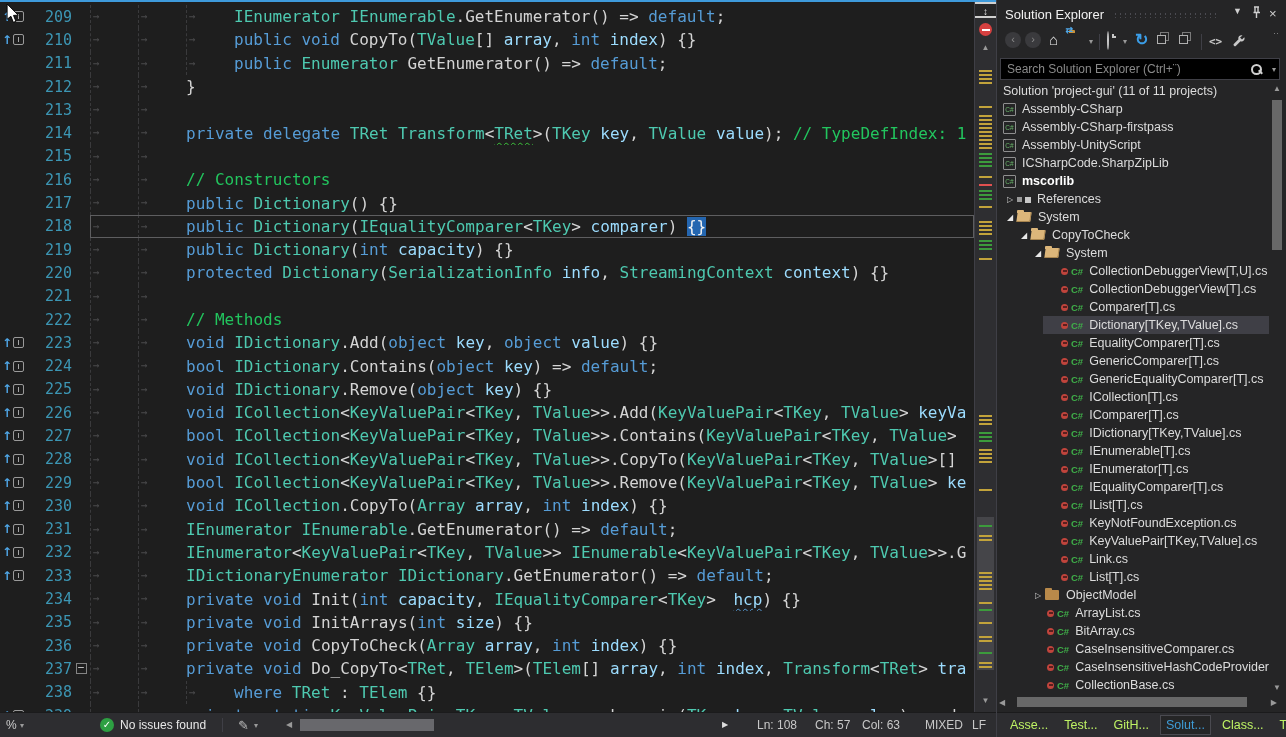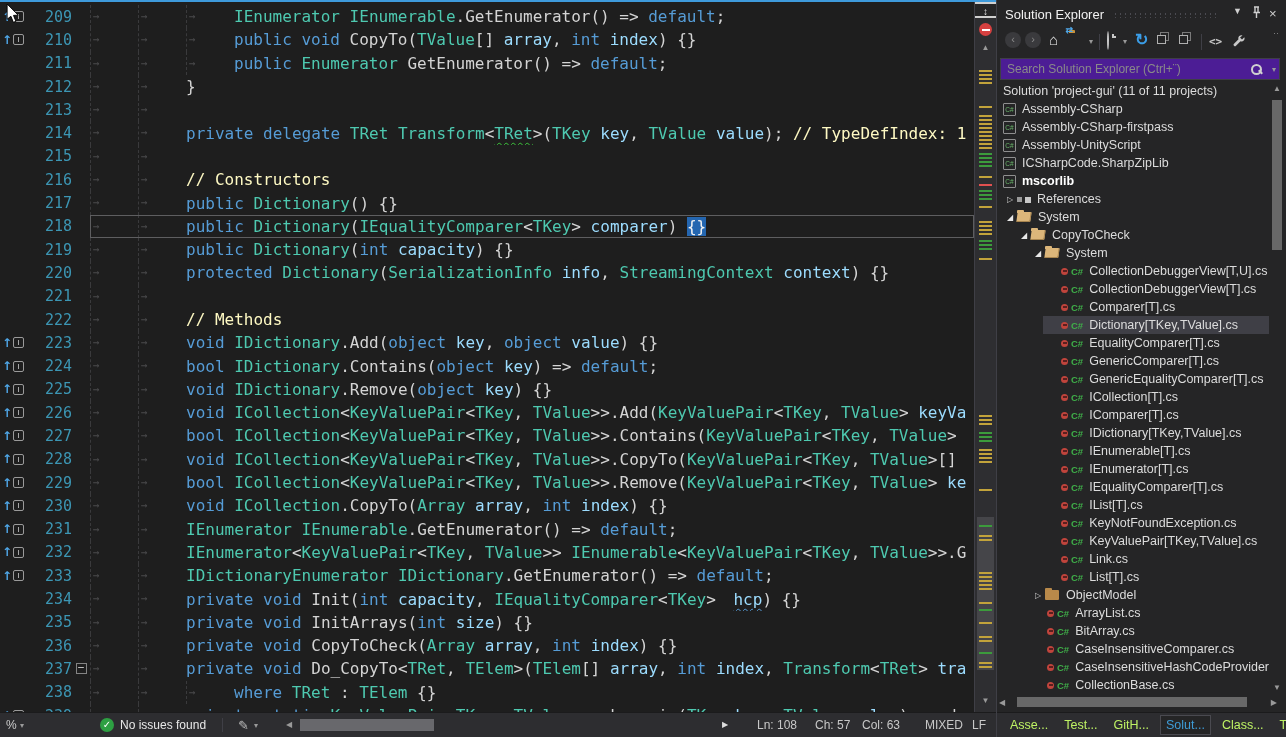--- a/index.html
+++ b/index.html
@@ -19,21 +19,21 @@
   .impl .ibox { width:11px; height:11px; border:1px solid #9a9a9a; border-radius:2px; color:#cfcfcf;
                 font-size:8px; line-height:9px; text-align:center; font-family:"Liberation Sans",sans-serif; }
   .lnum { width:44px; flex:0 0 44px; text-align:right; color:#3c96b4; font-size:15px; }
   .foldc { width:18px; flex:0 0 18px; display:flex; justify-content:center; }
   .foldbox { width:11px; height:11px; border:1px solid #848484; color:#c8c8c8; font-size:11px;
              line-height:8px; text-align:center; background:#1e1e1e; }
   .codeln { flex:1; overflow:hidden; height:100%; display:flex; align-items:center; }
   .row.cur .codeln { outline:1px solid #5e5e60; outline-offset:-1px; }
   .tab { display:inline-block; width:48px; flex:0 0 48px; border-left:1px dashed #3a3a3c; color:#4a4a4c;
          font-size:11px; padding-left:2px; height:100%; line-height:23.3px; }
-  .k{color:#569cd6} .t{color:#4ec9b0} .p{color:#9cdcfe} .m{color:#d4d4d4} .c{color:#fef9c3}
+  .k{color:#569cd6} .t{color:#4ec9b0} .p{color:#9cdcfe} .m{color:#d4d4d4} .c{color:#22c55e}
   .sel{background:#2466b0; color:#f2f2f2}
   .tq{color:#4ec9b0; text-decoration:underline wavy #3bc43b 1px; text-underline-offset:3px;}
   .pq{color:#9cdcfe; text-decoration:underline wavy #569cd6 1px; text-underline-offset:3px;margin-left:8px;}
 
   
   .astrip { position:absolute; right:0; top:2px; width:22px; height:710px; background:#2e2e31; border-left:1px solid #3f3f46; }
   .split-handle { position:absolute; left:0; top:0; width:21px; height:16px; background:#252526;
                   color:#e8e8e8; font-size:10px; text-align:center; line-height:15px;
                   border-top:2px solid #cfcfcf; border-bottom:2px solid #cfcfcf; }
   .err-badge { position:absolute; left:4px; top:21px; width:13px; height:13px; border-radius:50%; background:#d64040; }
@@ -75,21 +75,21 @@
   .clock { position:relative; width:12px; height:12px; border:1.5px solid #c8c8c8; border-radius:50%; margin-top:3px; }
   .clock::after { content:""; position:absolute; left:4px; top:1.5px; width:1.5px; height:4px; background:#c8c8c8; }
   .clock::before { content:""; position:absolute; left:4px; top:4px; width:4px; height:1.5px; background:#c8c8c8; }
   .refresh { color:#3b9ee8; font-size:16px; font-weight:bold; }
   .sq2 { position:relative; width:13px; height:13px; margin-top:3px; }
   .sq2 i { position:absolute; display:block; border:1px solid #b0b0b0; background:#252526; }
   .sq2 .b1 { left:3px; top:0; width:9px; height:9px; border-color:#7a7a7a; }
   .sq2 .b2 { left:0; top:3px; width:9px; height:9px; }
   .codeglyph { color:#c8c8c8; font-size:11px; font-weight:bold; font-family:"DejaVu Sans Mono",monospace; }
   
-  .ex-search { position:absolute; left:3px; top:58px; width:280px; height:22px; background:#4c1d95;
+  .ex-search { position:absolute; left:3px; top:58px; width:280px; height:22px; background:#000000;
                border:1px solid #3f3f46; }
   .ex-search .ph { position:absolute; left:6px; top:3px; font-size:12px; color:#8a8a8a; }
   .mag { position:absolute; right:16px; top:4px; width:13px; height:13px; }
   .mag::before { content:""; position:absolute; left:1px; top:1px; width:7px; height:7px; border:2px solid #d0d0d0; border-radius:50%; }
   .mag::after { content:""; position:absolute; left:8px; top:8px; width:5px; height:2px; background:#d0d0d0; transform:rotate(45deg); }
   
   .tree { position:absolute; left:0; top:82px; width:272px; height:612px; overflow:hidden; }
   .trow { position:relative; height:18px; font-size:12.5px; display:flex; align-items:center; color:#dcdcdc; white-space:nowrap; }
   .trow.selrow::before { content:""; position:absolute; left:46px; right:0; top:0; bottom:0; background:#3f3f46; }
   .trow > * { position:relative; }

